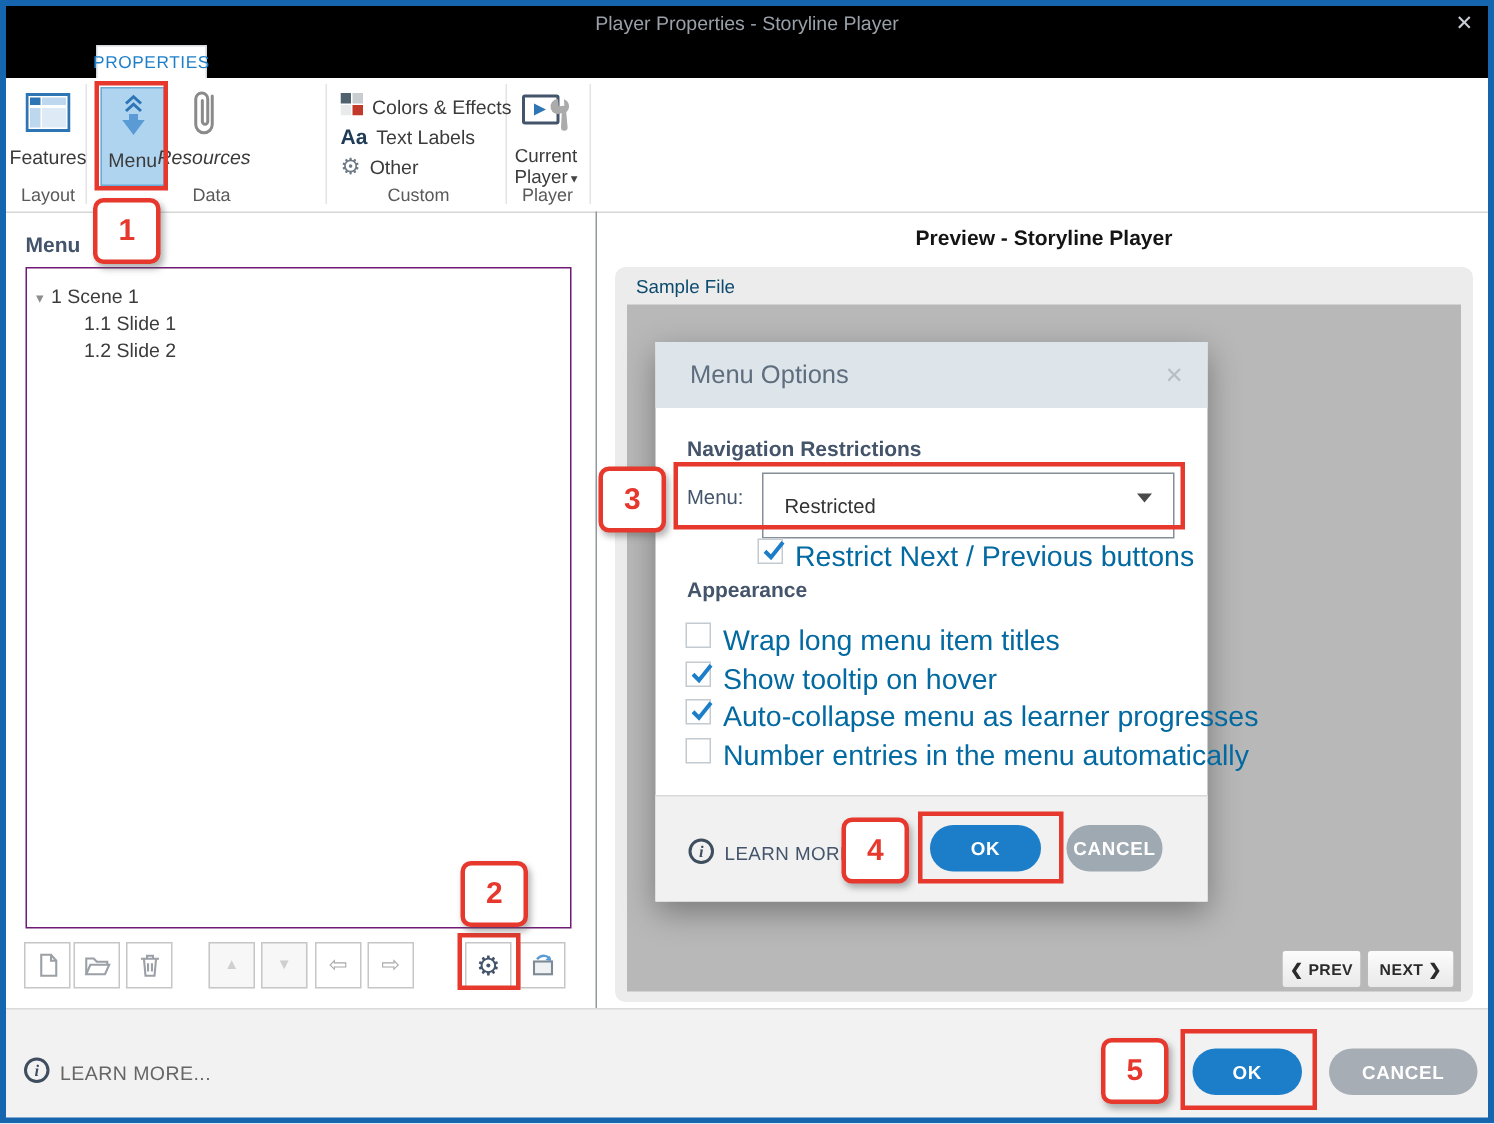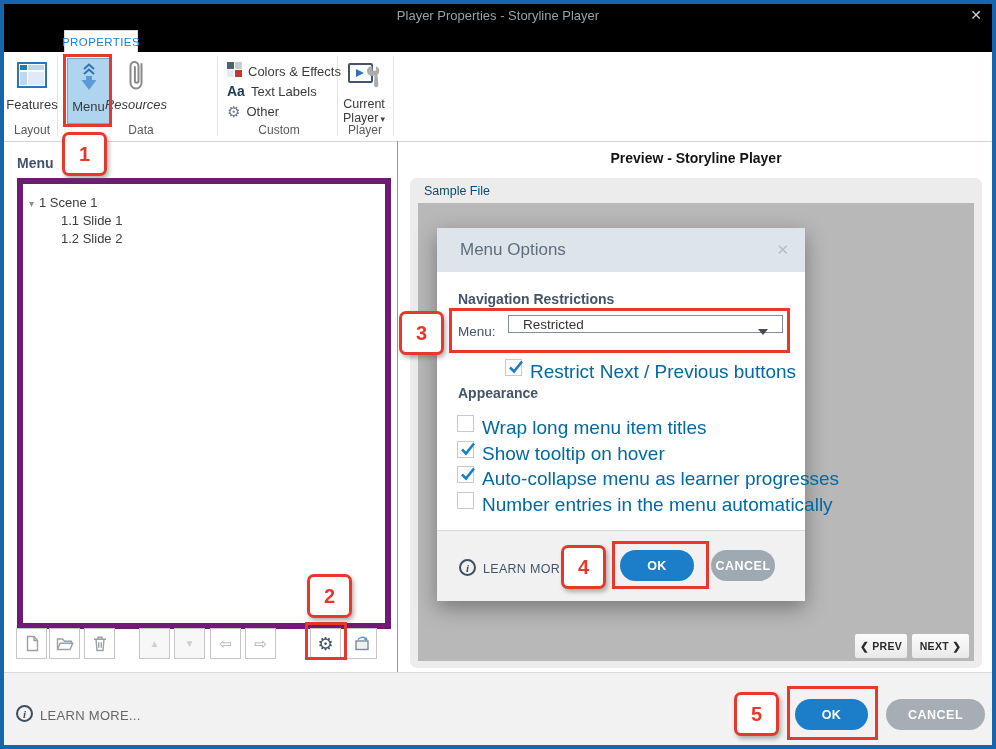--- a/index.html
+++ b/index.html
@@ -22,21 +22,21 @@
   .bigbtn .ic{height:36px;display:flex;align-items:center;justify-content:center;}
   .menu-hl{background:#AED4EF;border:1px solid #6FA9D6;}
   .grplbl{position:absolute;top:71px;font-size:12px;color:#5A5A5A;text-align:center;}
   .custrow{position:absolute;display:flex;align-items:center;gap:6px;font-size:13px;color:#3B3B3B;cursor:pointer;}
   .aa{font-weight:bold;font-size:14px;color:#1F3B57;}
   .gearglyph{font-size:15px;color:#6E7A85;line-height:1;}
   .cp-caret{font-size:9px;color:#444;margin-left:2px;}
 
   
   .menu-heading{position:absolute;left:17px;top:155px;font-size:14px;font-weight:bold;color:#44546A;}
-  .tree-box{position:absolute;left:17px;top:178px;width:362px;height:439px;background:#fff;border:6px solid #701a75;}
+  .tree-box{position:absolute;left:17px;top:178px;width:362px;height:439px;background:#fff;border:1px solid #701a75;}
   .tree-row{position:absolute;font-size:13px;color:#3C3C3C;white-space:nowrap;cursor:default;}
   .expander{color:#8E8E8E;font-size:10px;margin-right:5px;}
   .tbtn{position:absolute;top:628px;width:29px;height:29px;background:#fff;border:1px solid #C6C6C6;display:flex;align-items:center;justify-content:center;cursor:pointer;}
   .tbtn.dis{background:#F7F7F7;}
   .arrowglyph{font-size:15px;color:#ABABAB;line-height:1;}
   .triglyph{font-size:10px;color:#CFCFCF;line-height:1;}
   .tgear{font-size:18px;color:#44546A;line-height:1;}
   .vdivider{position:absolute;left:397px;top:141px;width:1px;height:531px;background:#94999E;}
 
   
@@ -48,21 +48,21 @@
           background:linear-gradient(#FCFCFC,#E9E9E9);display:flex;align-items:center;justify-content:center;
           font-size:10.5px;font-weight:bold;color:#2B2B2B;letter-spacing:.3px;cursor:pointer;}
 
   
   .dialog{position:absolute;left:437px;top:228px;width:368px;height:373px;background:#fff;box-shadow:0 7px 20px rgba(0,0,0,.35);z-index:10;}
   .dlg-header{position:absolute;left:0;top:0;width:368px;height:44px;background:#DDE4EA;}
   .dlg-title{position:absolute;left:23px;top:12px;font-size:17px;color:#5E6E7E;}
   .dlg-close{position:absolute;right:16px;top:13px;font-size:15px;color:#B6BEC6;cursor:pointer;}
   .sect{position:absolute;font-size:14px;font-weight:bold;color:#44546A;}
   .flabel{position:absolute;font-size:13.5px;color:#44546A;}
-  .dropdown{position:absolute;left:71px;top:87px;width:275px;height:18px;background:#fff;border:1px solid #848E98;
+  .dropdown{position:absolute;left:71px;top:87px;width:275px;height:44px;background:#fff;border:1px solid #848E98;
             display:flex;align-items:center;cursor:pointer;box-sizing:border-box;}
   .dropdown .val{margin-left:14px;font-size:13.5px;color:#333;}
   .dd-caret{position:absolute;right:14px;top:13px;width:0;height:0;border-left:5px solid transparent;border-right:5px solid transparent;border-top:6px solid #4A4A4A;}
   .checkbox{position:absolute;width:17px;height:17px;background:#fff;border:1px solid #C3CAD0;box-sizing:border-box;cursor:pointer;}
   .checkbox svg{visibility:hidden;position:absolute;left:1px;top:-2px;}
   .checkbox.checked svg{visibility:visible;}
   .cblabel{position:absolute;font-size:19px;color:#0369a1;cursor:pointer;white-space:nowrap;}
   .dlg-footer{position:absolute;left:0;top:302px;width:368px;height:71px;background:#F1F1F1;border-top:1px solid #D9D9D9;box-sizing:border-box;}
   .info-circle{width:17px;height:17px;border:2px solid #3F4E5E;border-radius:50%;color:#3F4E5E;
                font-family:"Liberation Serif",serif;font-style:italic;font-weight:bold;font-size:11px;

